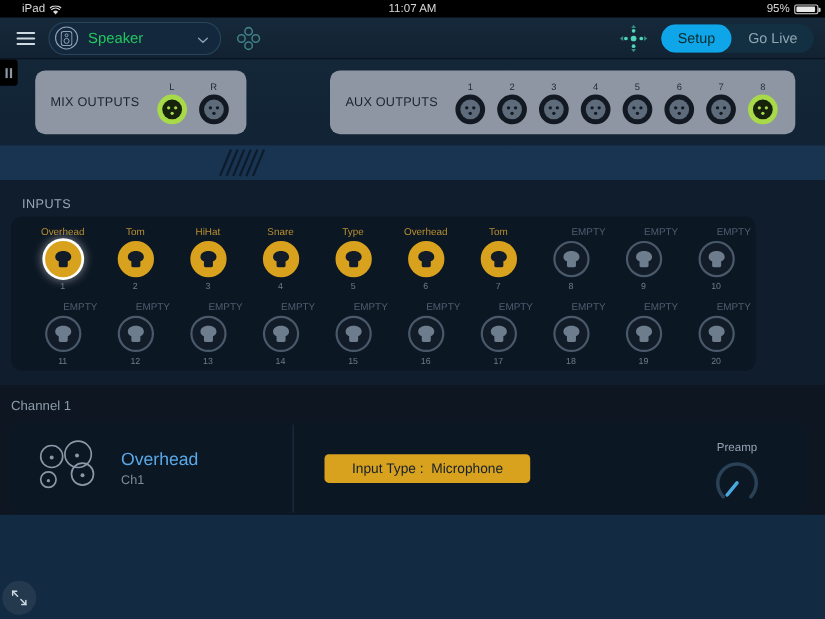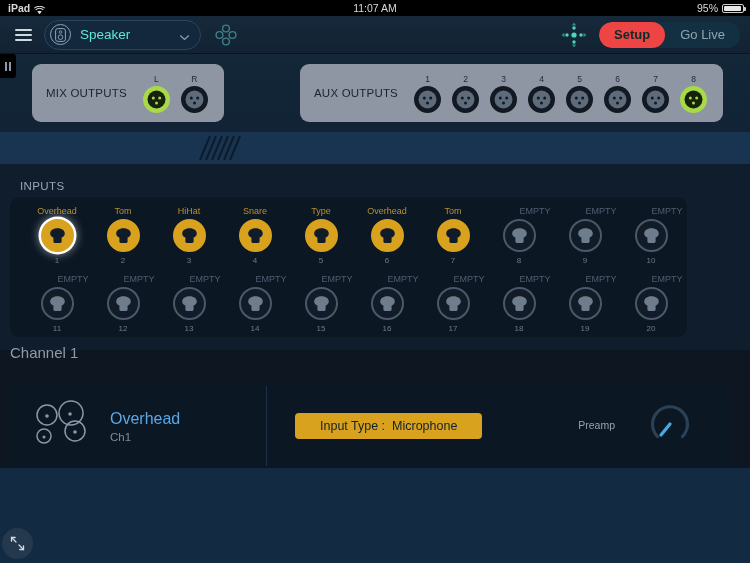--- a/index.html
+++ b/index.html
@@ -10,21 +10,21 @@
     overflow: hidden;
   }
   #app { position: relative; width: 750px; height: 563px; }
 
   
   .statusbar {
     position: absolute; top: 0; left: 0; width: 750px; height: 16px;
     background: #000; color: #d9d9d9; font-size: 10.5px;
     display: flex; align-items: center;
   }
-  .sb-left { position: absolute; left: 8px; display: flex; align-items: center; gap: 4px; font-weight: bold; }
+  .sb-left { position: absolute; left: 20px; display: flex; align-items: center; gap: 4px; }
   .sb-center { position: absolute; left: 0; width: 750px; text-align: center; }
   .sb-right { position: absolute; right: 6px; display: flex; align-items: center; gap: 4px; }
   .wifi-ico { display: inline-block; width: 11px; height: 9px; position: relative; top: 1px; }
   .batt {
     display: inline-block; width: 22px; height: 9px;
     border: 1px solid #cfcfcf; border-radius: 2px; position: relative;
   }
   .batt::after {
     content: ""; position: absolute; right: -3px; top: 2.5px;
     width: 2px; height: 4px; background: #cfcfcf; border-radius: 0 1px 1px 0;
@@ -43,37 +43,37 @@
 
   .device-pill {
     height: 30px; min-width: 157px; margin-left: 2px;
     background: #13283c; border: 1px solid #27465e; border-radius: 15px;
     display: flex; align-items: center; padding: 0 8px 0 5px; cursor: pointer;
   }
   .spk-ico {
     width: 21px; height: 21px; border-radius: 50%;
     border: 1.2px solid #8fa4b5; display: flex; align-items: center; justify-content: center;
   }
-  .device-name { color: #5eead4; font-size: 13.5px; margin-left: 9px; flex: 1; }
+  .device-name { color: #22c55e; font-size: 13.5px; margin-left: 9px; flex: 1; }
   .chev { width: 11px; height: 11px; margin-right: 2px; }
 
   .dots-btn { width: 34px; height: 34px; margin-left: 8px; display: flex; align-items: center; justify-content: center; cursor: pointer; }
   .navspacer { flex: 1; }
 
   .nav-icon-pan { width: 30px; height: 30px; margin-right: 10px; cursor: pointer; }
 
   .segctl {
     display: flex; align-items: center; height: 26px;
     border-radius: 13px; background: #123041; margin-right: 10px; overflow: hidden;
   }
   .seg {
     height: 26px; padding: 0 15px; display: flex; align-items: center; justify-content: center;
     font-size: 13px; color: #90a5b3; cursor: pointer; border-radius: 13px;
   }
-  .seg.active { background: #ef4444; color: #0d2b2a; font-weight: 700; }
+  .seg.active { background: #0ea5e9; color: #0d2b2a; font-weight: 400; }
 
   
   .outputs-band {
     position: absolute; top: 54px; left: 0; width: 750px; height: 78px;
     background: linear-gradient(#132739, #112334);
   }
   .grip {
     position: absolute; left: 0; top: 0; width: 16px; height: 24px;
     background: #000; border-radius: 0 3px 3px 0; display: flex; align-items: center; justify-content: center; gap: 2px;
     cursor: pointer;
@@ -117,39 +117,39 @@
   .in-ring {
     width: 33px; height: 33px; border-radius: 50%;
     display: flex; align-items: center; justify-content: center; cursor: pointer;
     border: 2.5px solid #4a596a; background: #121c28; margin: 1px 0;
   }
   .in-cell.active .in-ring { border-color: #d8a21e; background: #d8a21e; }
   .in-cell.selected .in-ring { box-shadow: 0 0 0 2.5px #ffffff, 0 0 9px 3px rgba(255,255,255,.45); }
   .in-num { font-size: 8px; color: #6c7c8c; height: 12px; line-height: 12px; margin-top: 2px; }
 
   
-  .chan-title { position: absolute; left: 10px; top: 344px; color: #8d9cab; font-size: 15px; }
+  .chan-title { position: absolute; left: 10px; top: 362px; color: #8d9cab; font-size: 12px; }
   .chan-card {
     position: absolute; left: 10px; top: 384px; width: 722px; height: 84px;
     background: #0c1724; border-radius: 9px; display: flex; align-items: center;
   }
   .drumkit { width: 62px; margin-left: 22px; }
   .chan-names { margin-left: 16px; width: 150px; }
   .chan-name { color: #5aa8e8; font-size: 16px; }
   .chan-sub { color: #7e8d9c; font-size: 11.5px; margin-top: 3px; }
   .divider { width: 1px; height: 80px; background: #1d3148; margin-left: 6px; }
   .chan-fields { margin-left: 28px; }
   .itype {
     background: #d8a21e; border-radius: 4px; padding: 6px 25px;
     color: #14202c; font-size: 12.5px; display: inline-block; cursor: pointer;
   }
   .presetrow { display: flex; align-items: center; margin-top: 11px; font-size: 12px; }
   .preset-lbl { color: #75828f; width: 60px; }
   .preset-val { color: #5aa8e8; margin-left: 18px; cursor: pointer; }
-  .preamp { position: absolute; right: 38px; top: 0; height: 84px; display: flex; align-items: center; justify-content: flex-end; gap: 31px; }
+  .preamp { position: absolute; right: 38px; top: 0; height: 84px; display: flex; flex-direction: column; align-items: center; justify-content: flex-end; }
   .preamp-lbl { color: #93a2b1; font-size: 10.5px; margin-bottom: 2px; }
 
   
   .footer { position: absolute; top: 468px; left: 0; width: 750px; height: 95px; background: #132a43; }
   .fab {
     position: absolute; left: 2px; bottom: 4px; width: 31px; height: 31px;
     border-radius: 50%; background: #24384e; display: flex; align-items: center; justify-content: center; cursor: pointer;
   }
 </style>
 </head>

